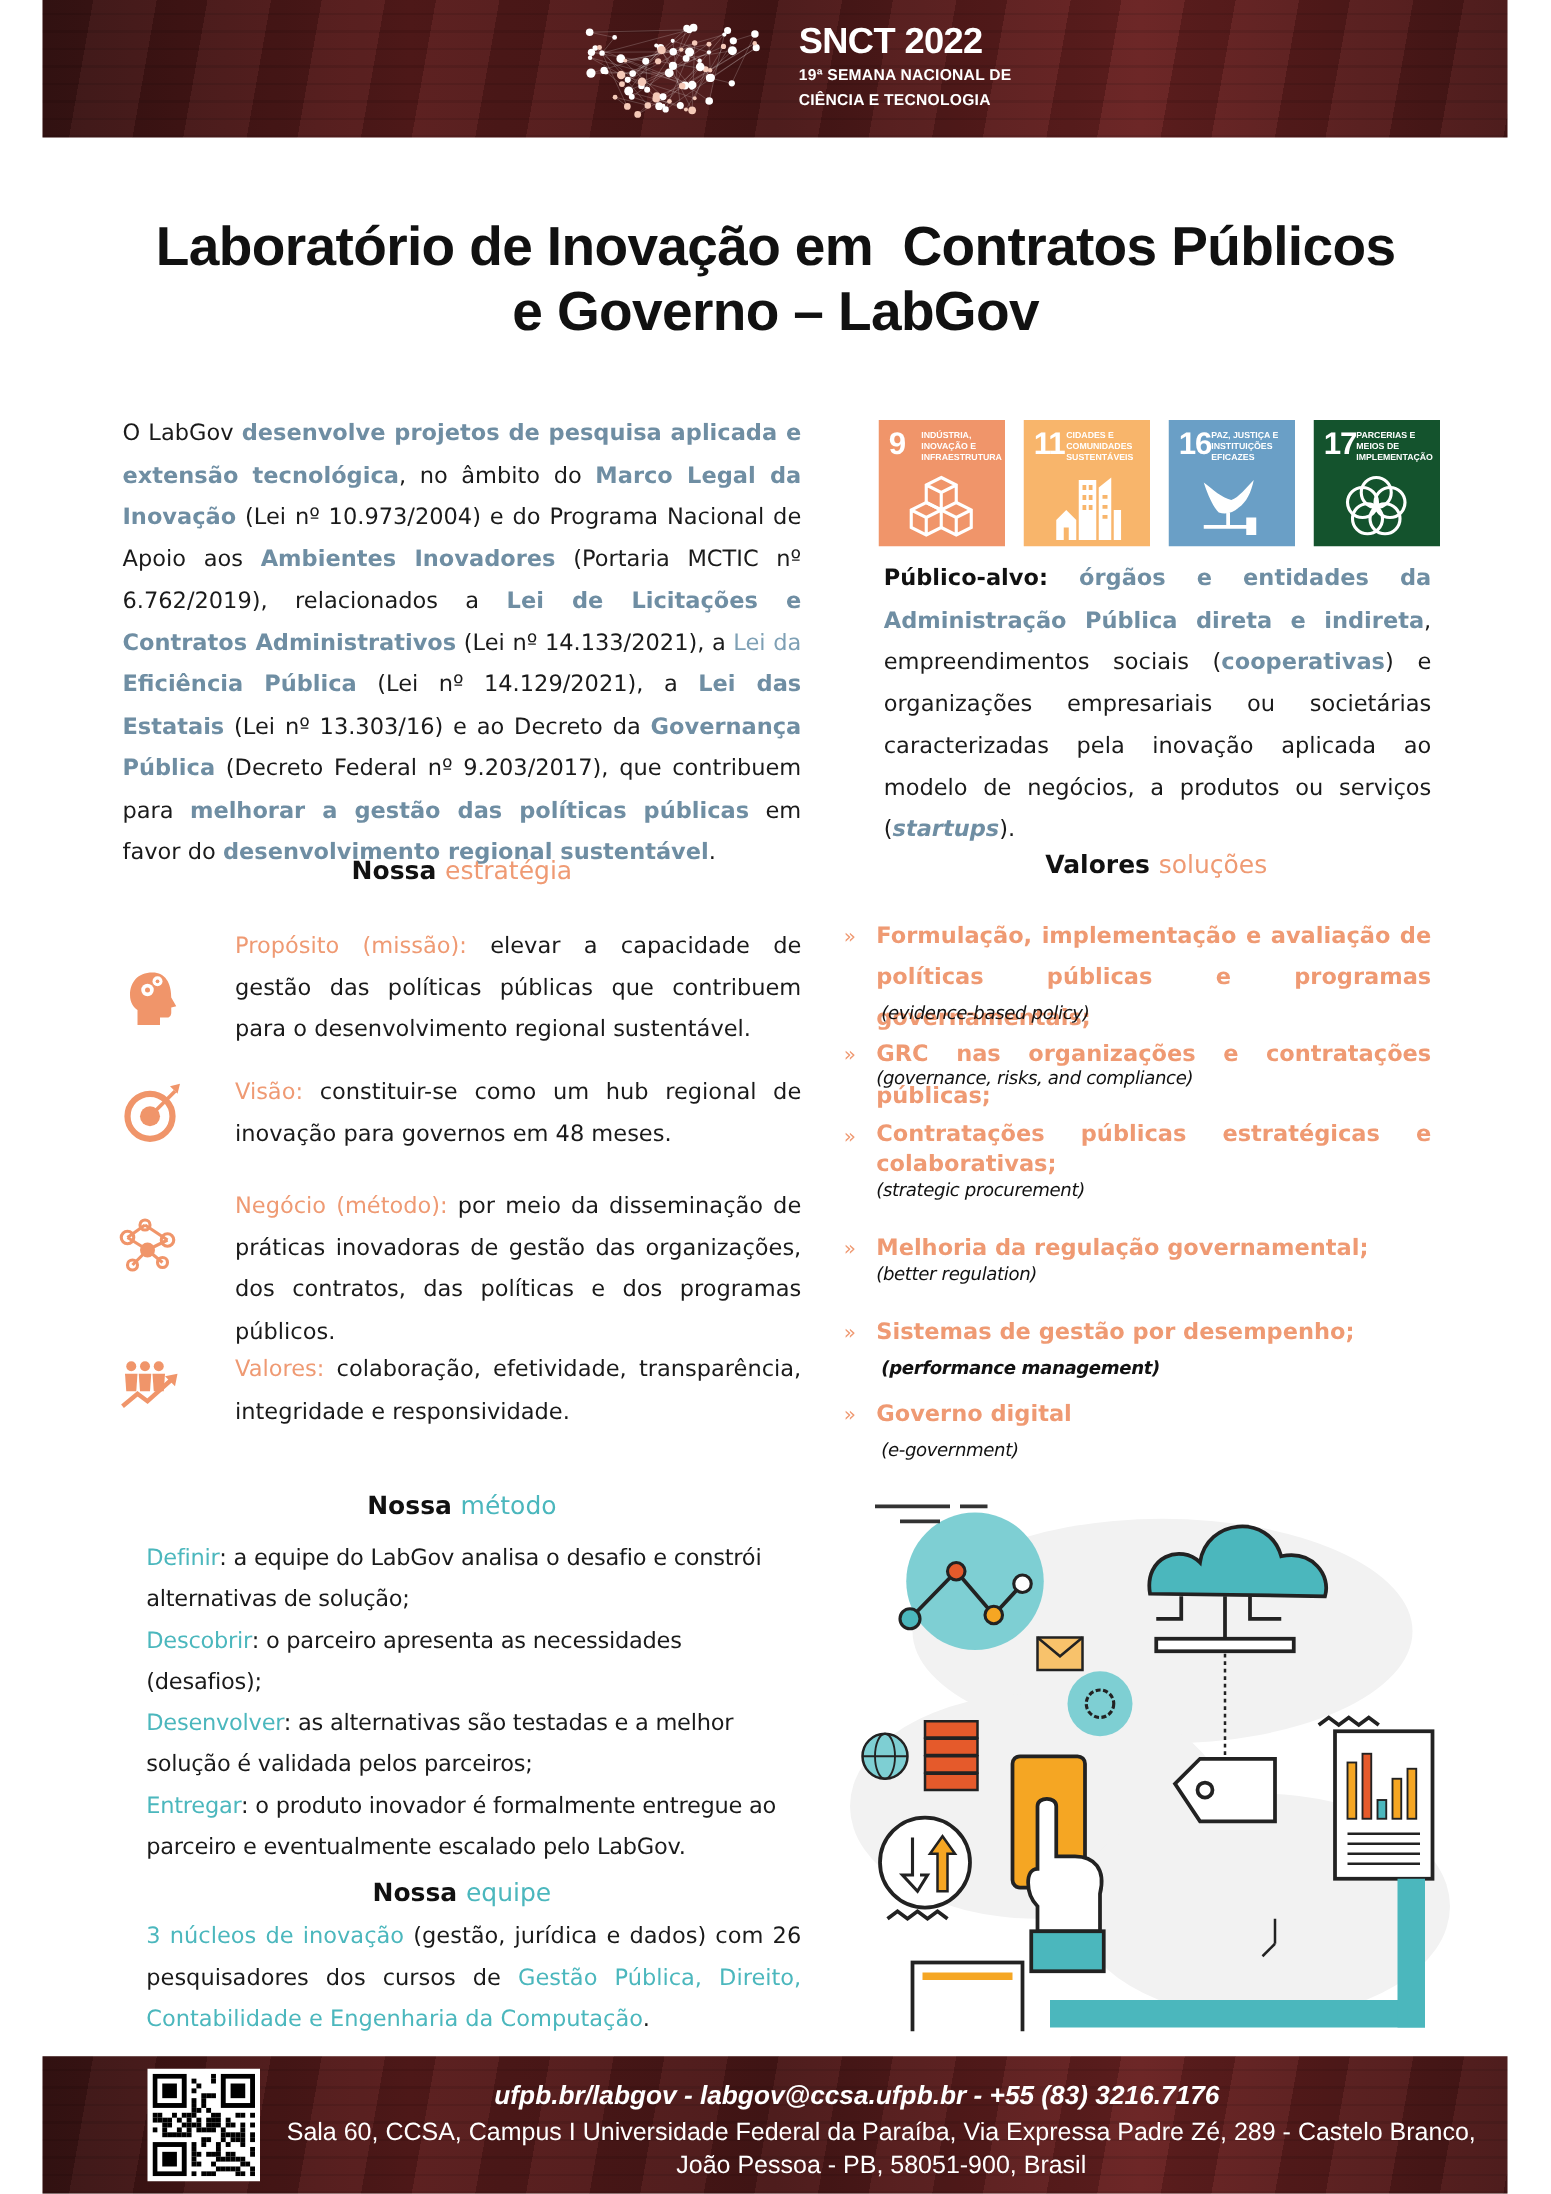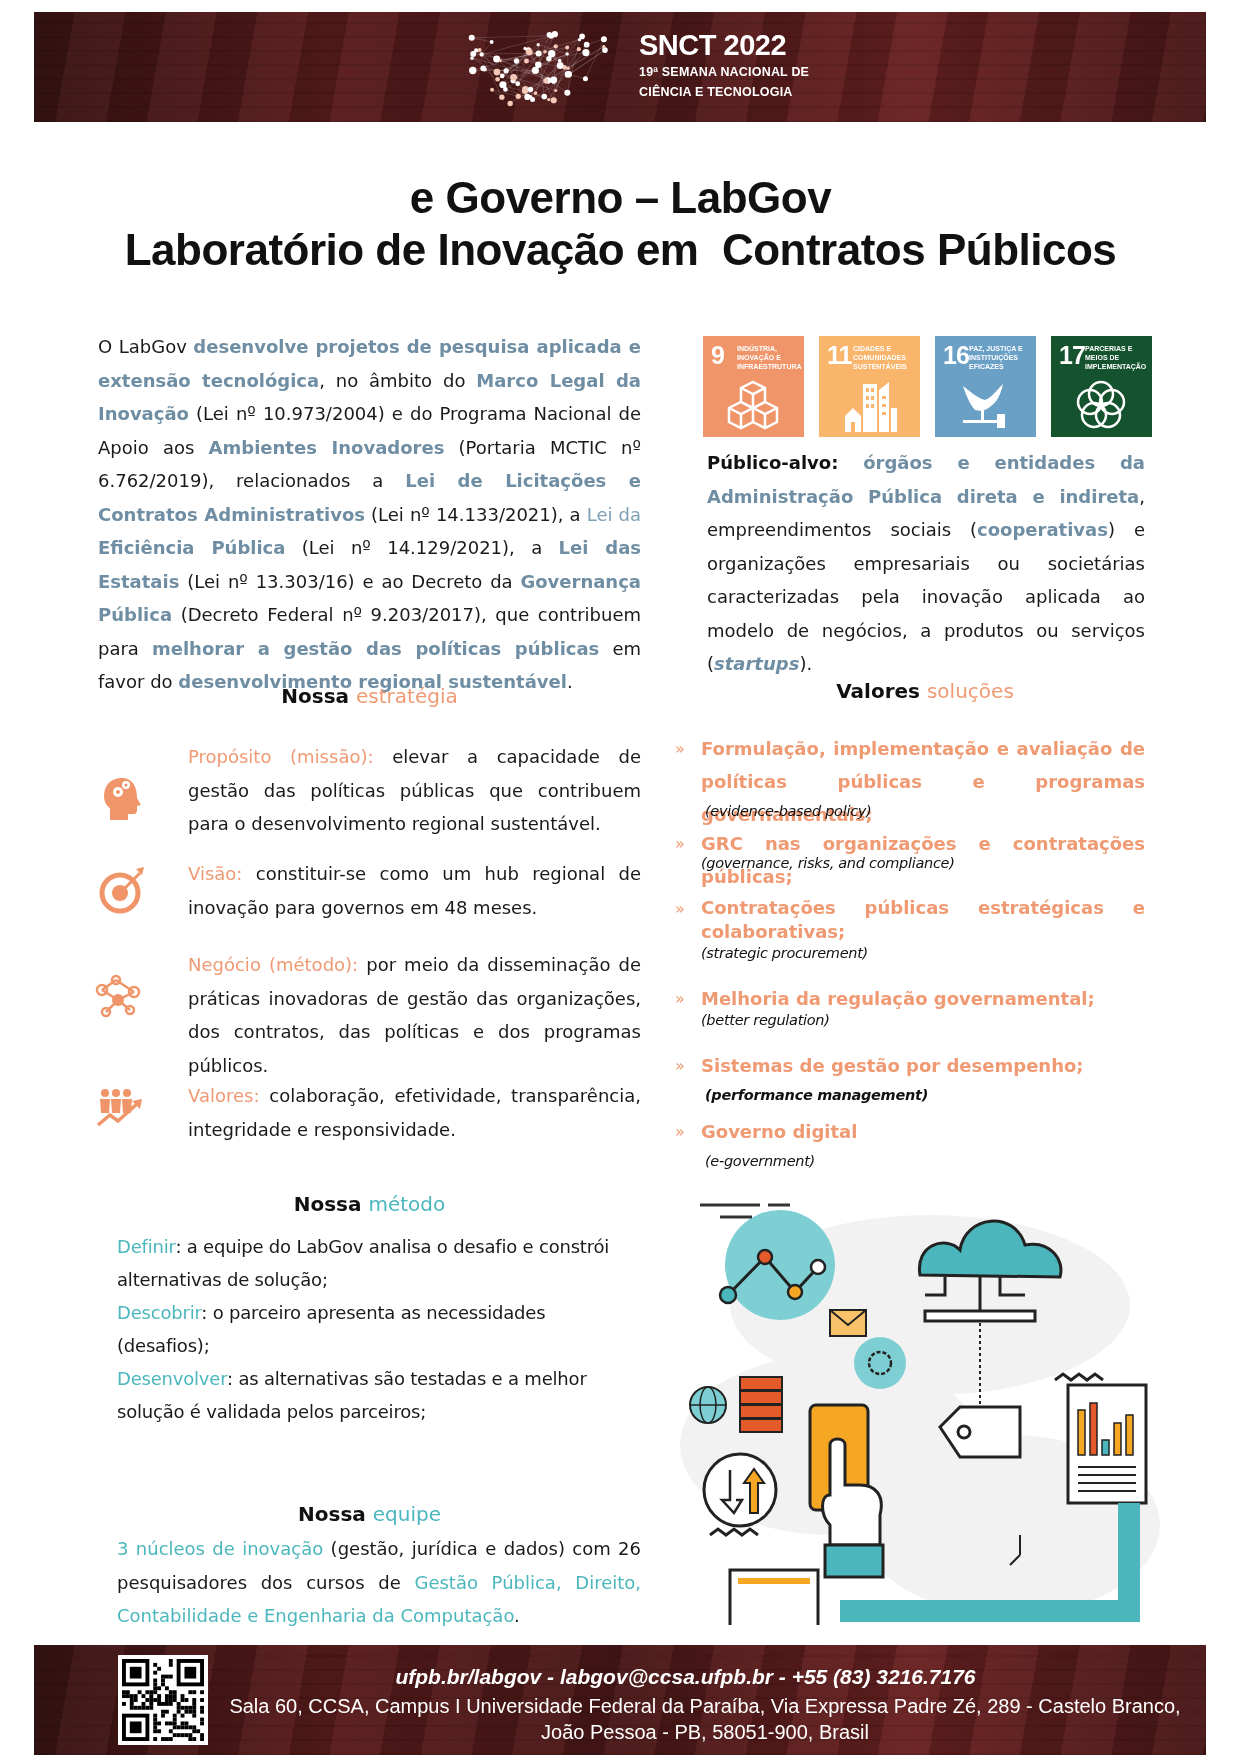--- a/index.html
+++ b/index.html
@@ -11,21 +11,21 @@
     background: linear-gradient(90deg, #3a1414 0%, #5a1c1c 25%, #4a1818 50%, #6a2222 75%, #4a1818 100%);
     overflow: hidden;
   }
   .band::before {
     content: ""; position: absolute; inset: 0;
     background:
       repeating-linear-gradient(100deg, rgba(0,0,0,0.18) 0 40px, rgba(255,255,255,0.03) 40px 90px),
       repeating-linear-gradient(0deg, rgba(0,0,0,0.12) 0 2px, transparent 2px 14px);
     opacity: .8;
   }
-  .header-band { top: 12px; height: 110px; }
+  .header-band { top: 0; height: 110px; }
   .footer-band { top: 1645px; height: 110px; }
 
   .snct-logo { position: absolute; left: 418px; top: 14px; width: 170px; height: 90px; }
   .snct-text { position: absolute; left: 605px; top: 16px; color: #fff; }
   .snct-title { font-family: "Liberation Sans", sans-serif; font-weight: 700; font-size: 29px; letter-spacing: -0.5px; line-height: 34px; }
   .snct-sub { font-family: "Liberation Sans", sans-serif; font-weight: 700; font-size: 12.5px; line-height: 20px; letter-spacing: .2px; }
 
   .page-title {
     position: absolute; left: 0; width: 1241px; top: 172px; text-align: center;
     font-family: "Liberation Sans", sans-serif; font-weight: 700; font-size: 44px; line-height: 52px; color: #111;
@@ -228,22 +228,22 @@
       <circle cx="49.729938271604944" cy="59.259816529492454" r="1.9005418381344308" fill="#ffffff"></circle>
     </svg>
   <div class="snct-text">
     <div class="snct-title">SNCT 2022</div>
     <div class="snct-sub">19ª SEMANA NACIONAL DE</div>
     <div class="snct-sub">CIÊNCIA E TECNOLOGIA</div>
   </div>
 </div>
 
 <h1 class="page-title">
+  <div style="white-space:pre">Laboratório de Inovação em  Contratos Públicos</div>
   <div>e Governo – LabGov</div>
-  <div style="white-space:pre">Laboratório de Inovação em  Contratos Públicos</div>
 </h1>
 
 <p class="intro body-text"><span>O LabGov </span><span class="hl-blue">desenvolve projetos de pesquisa aplicada e extensão tecnológica</span><span>, no âmbito do </span><span class="hl-blue">Marco Legal da Inovação</span><span> (Lei nº 10.973/2004) e do Programa Nacional de Apoio aos </span><span class="hl-blue">Ambientes Inovadores</span><span> (Portaria MCTIC nº 6.762/2019), relacionados a </span><span class="hl-blue">Lei de Licitações e Contratos Administrativos</span><span> (Lei nº 14.133/2021), a </span><span class="hl-blue-light">Lei da </span><span class="hl-blue">Eficiência Pública</span><span> (Lei nº 14.129/2021), a </span><span class="hl-blue">Lei das Estatais</span><span> (Lei nº 13.303/16) e ao Decreto da </span><span class="hl-blue">Governança Pública</span><span> (Decreto Federal nº 9.203/2017), que contribuem para </span><span class="hl-blue">melhorar a gestão das políticas públicas</span><span> em favor do </span><span class="hl-blue">desenvolvimento regional sustentável</span><span>.</span></p>
 
 <div class="sdg-row">
   <div class="sdg" style="background: rgb(240, 149, 106);">
     <div class="sdg-num">9</div>
     <div class="sdg-label">Indústria, inovação e infraestrutura</div>
     <svg class="sdg-icon" viewBox="0 0 56 56" fill="none" stroke="#fff" stroke-width="2.5">
       <path d="M28 6 L40 12 L40 26 L28 32 L16 26 L16 12 Z M16 12 L28 18 L40 12 M28 18 L28 32"></path>
@@ -406,20 +406,21 @@
   </div>
 </div>
 
 <div class="section-heading" style="left:98px; width:543px; top:1192px;">
   <span>Nossa </span><span class="accent hl-teal">método</span>
 </div>
 <div class="method">
   <div><span class="hl-teal">Definir</span><span>: a equipe do LabGov analisa o desafio e constrói alternativas de solução;</span></div>
   <div><span class="hl-teal">Descobrir</span><span>: o parceiro apresenta as necessidades (desafios);</span></div>
   <div><span class="hl-teal">Desenvolver</span><span>: as alternativas são testadas e a melhor solução é validada pelos parceiros;</span></div>
+  <div><span class="hl-teal">Entregar</span><span>: o produto inovador é formalmente entregue ao parceiro e eventualmente escalado pelo LabGov.</span></div>
 </div>
 
 <div class="section-heading" style="left:98px; width:543px; top:1502px;">
   <span>Nossa </span><span class="accent hl-teal">equipe</span>
 </div>
 <p class="team body-text"><span class="hl-teal">3 núcleos de inovação</span><span> (gestão, jurídica e dados) com 26 pesquisadores dos cursos de </span><span class="hl-teal">Gestão Pública, Direito, Contabilidade e Engenharia da Computação</span><span>.</span></p>
 
 <svg class="illustration" viewBox="0 0 480 430">
   <g fill="#f2f2f2">
     <ellipse cx="250" cy="110" rx="200" ry="90"></ellipse>

